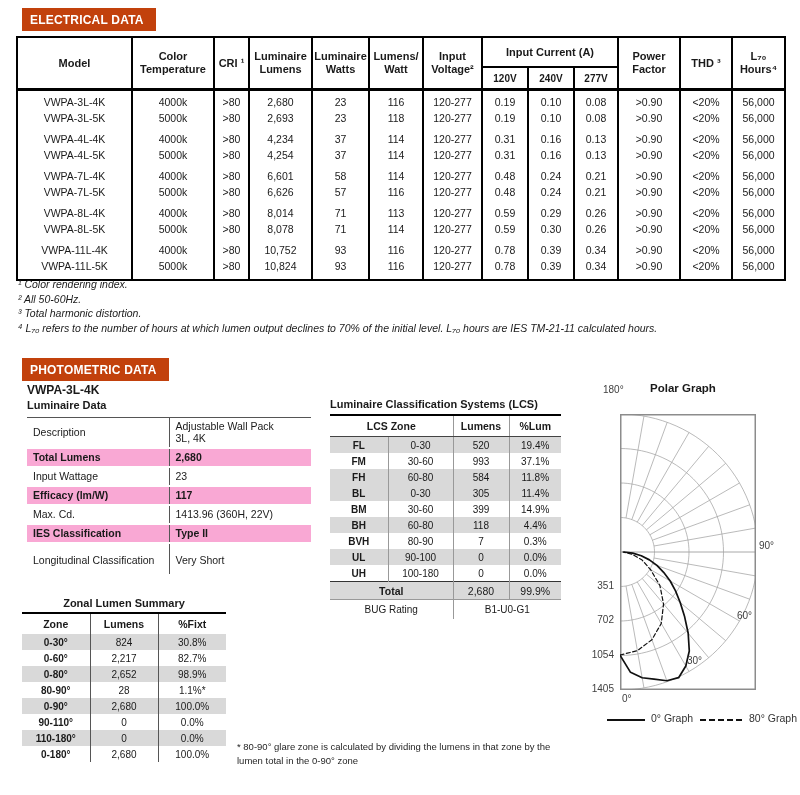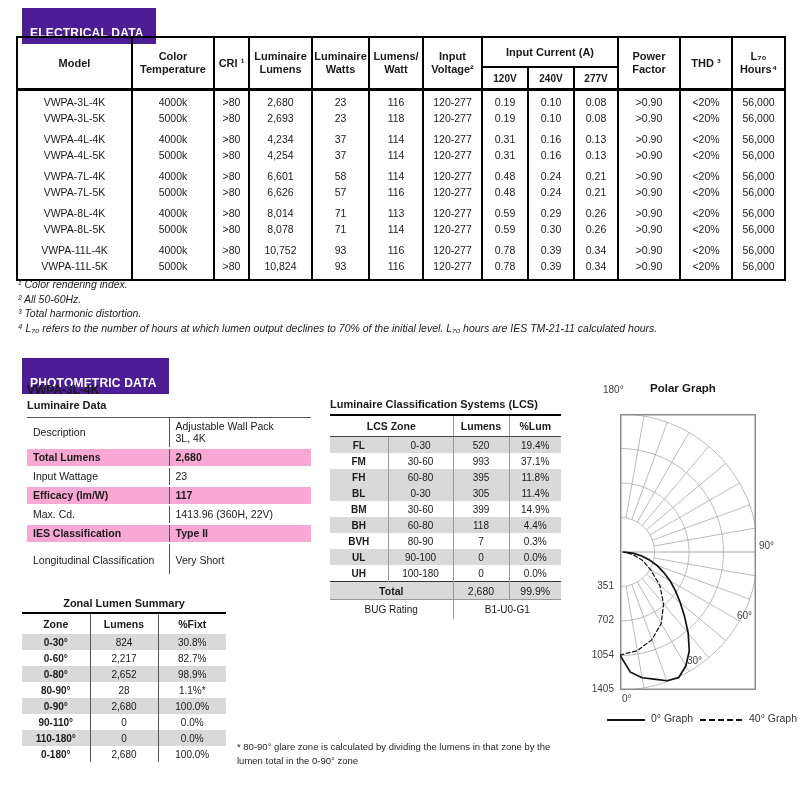--- a/index.html
+++ b/index.html
@@ -1,20 +1,20 @@
 <!DOCTYPE html>
 <html><head>
 <meta charset="utf-8">
 <style>
   html,body { margin:0; padding:0; background:#fff; }
   body { width:800px; height:795px; font-family:"Liberation Sans","DejaVu Sans",sans-serif; color:#1a1a1a; }
   .page { position:relative; width:800px; height:795px; overflow:hidden; background:#fff; }
 
-  .section-bar { position:absolute; background:#4c1d95; color:#fff; font-weight:bold; font-size:12px;
-                 padding:18px 12px 4px 8px; letter-spacing:.2px; }
+  .section-bar { position:absolute; background:#c2410c; color:#fff; font-weight:bold; font-size:12px;
+                 padding:5px 12px 4px 8px; letter-spacing:.2px; }
   .bar-elec { left:22px; top:8px; }
   .bar-photo { left:22px; top:358px; }
 
   
   .etable { position:absolute; left:16px; top:36px; width:768px; table-layout:fixed;
             border-collapse:collapse; border:2.5px solid #000; }
   .etable th { border:2px solid #000; font-size:11px; font-weight:bold; padding:1px 1px; line-height:13px; }
   .etable thead { border-bottom:3px solid #000; }
   .etable thead tr.main th { height:26px; }
   .etable thead tr.sub th { height:18px; font-size:10px; }
@@ -360,21 +360,21 @@
         </tr>
         <tr>
           <td class="code">FM</td>
           <td class="vline">30-60</td>
           <td class="vline">993</td>
           <td class="vline">37.1%</td>
         </tr>
         <tr class="shaded">
           <td class="code">FH</td>
           <td class="vline">60-80</td>
-          <td class="vline">395</td>
+          <td class="vline">584</td>
           <td class="vline">11.8%</td>
         </tr>
         <tr class="shaded">
           <td class="code">BL</td>
           <td class="vline">0-30</td>
           <td class="vline">305</td>
           <td class="vline">11.4%</td>
         </tr>
         <tr>
           <td class="code">BM</td>
@@ -515,15 +515,15 @@
   <div id="anglelabels">
       <div class="angle-label" style="left: 687px; top: 655px;">30°</div>
       <div class="angle-label" style="left: 737px; top: 610px;">60°</div>
       <div class="angle-label" style="left: 759px; top: 540px;">90°</div>
     </div>
   <div class="zero-label">0°</div>
 
   <div class="swatch-solid"></div>
   <div class="legend-label-0">0° Graph</div>
   <div class="swatch-dashed"></div>
-  <div class="legend-label-90">40° Graph</div>
+  <div class="legend-label-90">80° Graph</div>
 
 </div>
 
 </body></html>

